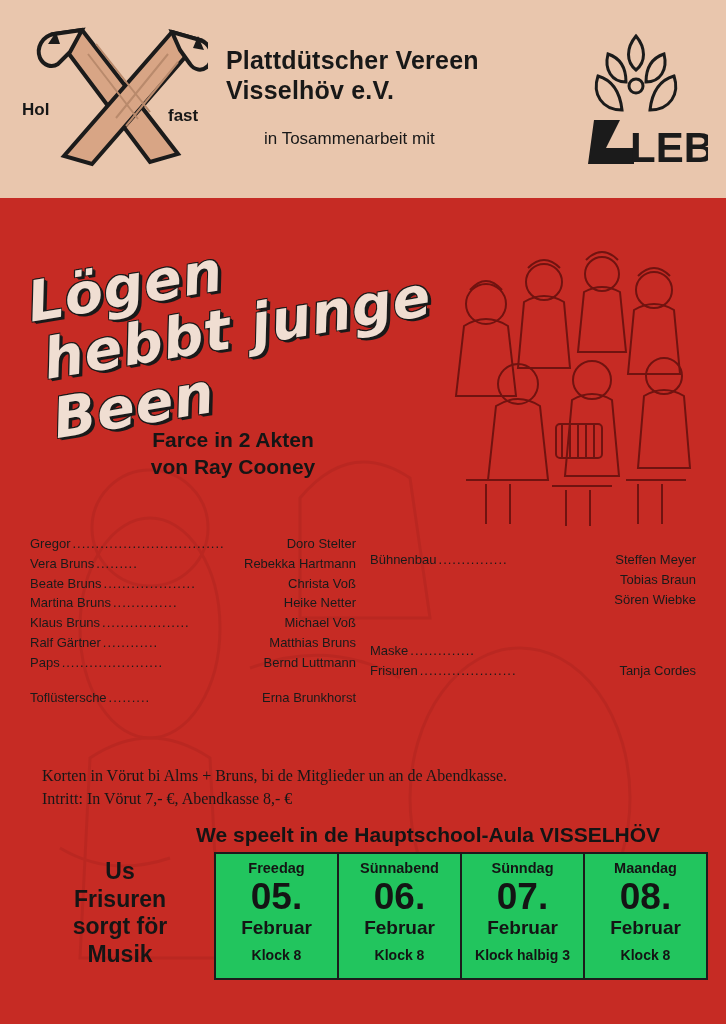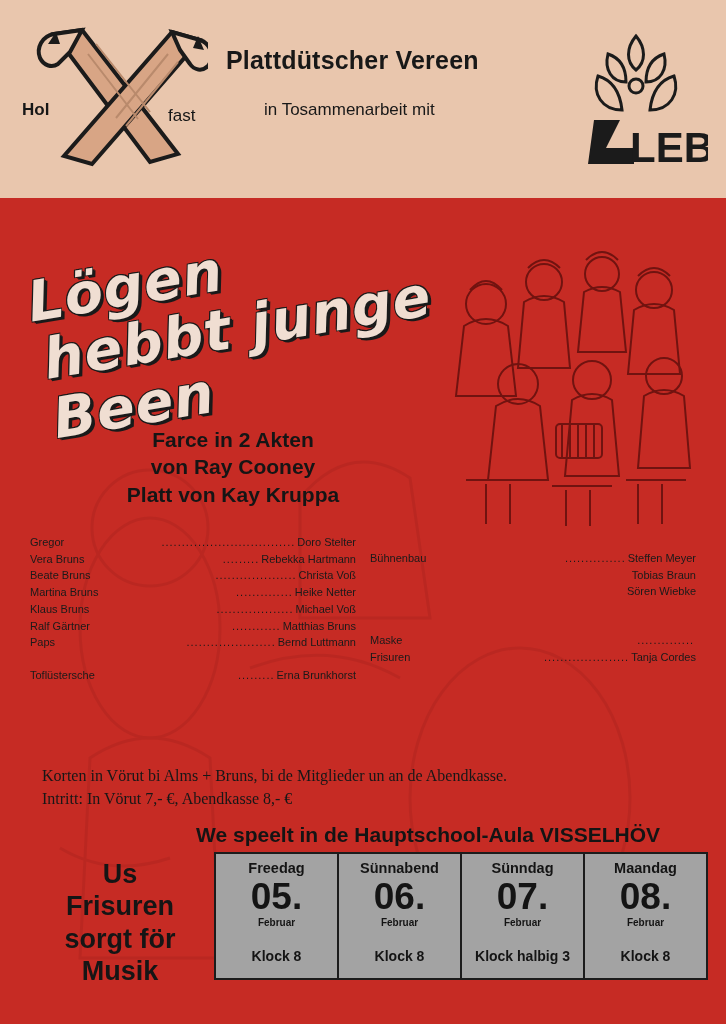--- a/index.html
+++ b/index.html
@@ -129,22 +129,21 @@
 
   
   .cast {
     position: absolute;
     left: 30px;
     top: 336px;
     width: 666px;
     display: flex;
     gap: 14px;
     color: #1a1a1a;
-    font-size: 11px;
-    text-align: right;
+    font-size: 13px;
   }
   .cast-col { width: 330px; }
   .cast-row {
     display: flex;
     align-items: baseline;
     white-space: nowrap;
     line-height: 1.52;
   }
   .cast-role { flex: 0 0 auto; }
   .cast-dots {
@@ -180,32 +179,32 @@
 
   
   .musicians {
     position: absolute;
     left: 30px;
     top: 660px;
     width: 180px;
     text-align: center;
     color: #151515;
     font-weight: bold;
-    font-size: 27px;
+    font-size: 23px;
     line-height: 1.2;
   }
 
   
   .dates {
     position: absolute;
     left: 214px;
     top: 654px;
     width: 494px;
     height: 128px;
-    background: #a3a3a3;
+    background: #22c55e;
     border: 2px solid #1c1c1c;
     display: flex;
     box-sizing: border-box;
   }
   .date-cell {
     flex: 1 1 0;
     border-right: 2px solid #1c1c1c;
     text-align: center;
     padding-top: 6px;
     box-sizing: border-box;
@@ -217,28 +216,28 @@
     font-weight: bold;
     line-height: 1.2;
   }
   .date-num {
     font-size: 37px;
     font-weight: bold;
     line-height: 1.05;
     margin-top: 1px;
   }
   .date-month {
-    font-size: 10px;
+    font-size: 19px;
     font-weight: bold;
     line-height: 1.2;
   }
   .date-time {
     font-size: 14px;
     font-weight: bold;
-    margin-top: 19px;
+    margin-top: 7px;
     line-height: 1.2;
   }
 </style>
 </head>
 <body>
 
 <div class="poster">
 
   <div class="header">
     <div class="header-inner">
@@ -255,25 +254,26 @@
             <path d="M30 30 l8 -12 l4 12 z" fill="#1b1b1b"></path>
 
             <path d="M182 26 C194 30 196 44 190 52 C184 58 176 56 172 50 L162 36 L154 18 Z" fill="#e9c6ad" stroke="#1b1b1b" stroke-width="4"></path>
             <path d="M186 36 l-6 -14 l-5 12 z" fill="#1b1b1b"></path>
 
             <path d="M70 40 L120 105 M78 30 L132 98" stroke="#b98a6c" stroke-width="2" fill="none"></path>
             <path d="M150 40 L98 104 M160 48 L108 112" stroke="#b98a6c" stroke-width="2" fill="none"></path>
           </g>
         </svg>
         <div style="position:absolute;left:4px;top:86px;font-size:17px;font-weight:bold;color:#161616;">Hol</div>
-        <div style="position:absolute;left:150px;top:92px;font-size:17px;font-weight:normal;color:#161616;">fast</div>
+        <div style="position:absolute;left:150px;top:92px;font-size:17px;font-weight:bold;color:#161616;">fast</div>
       </div>
 
       <div class="header-titles">
         <div class="club-name">Plattdütscher Vereen</div>
+        <div class="club-name">Visselhöv e.V.</div>
         <div class="coop-line">in Tosammenarbeit mit</div>
       </div>
 
       <div class="leb-logo">
         <svg viewBox="0 0 140 150" width="140" height="150">
           <g fill="none" stroke="#1b1b1b" stroke-width="3">
 
             <path d="M68 12 C58 24 58 38 68 46 C78 38 78 24 68 12 Z"></path>
             <path d="M40 30 C36 46 44 58 58 58 C58 44 52 34 40 30 Z"></path>
             <path d="M96 30 C100 46 92 58 78 58 C78 44 84 34 96 30 Z"></path>
@@ -335,21 +335,20 @@
     </svg>
 
     <div class="show-title">
       <span class="line1">Lögen</span>
       <span class="line2">hebbt junge Been</span>
     </div>
 
     <div class="subtitle">
       <div>Farce in 2 Akten</div>
       <div>von Ray Cooney</div>
-      <div>Platt von Kay Kruppa</div>
     </div>
 
     <div class="cast">
 
       <div class="cast-col">
         <div class="cast-row">
           <span class="cast-role">Gregor</span>
           <span class="cast-dots">.................................</span>
           <span class="cast-name">Doro Stelter</span>
         </div>

